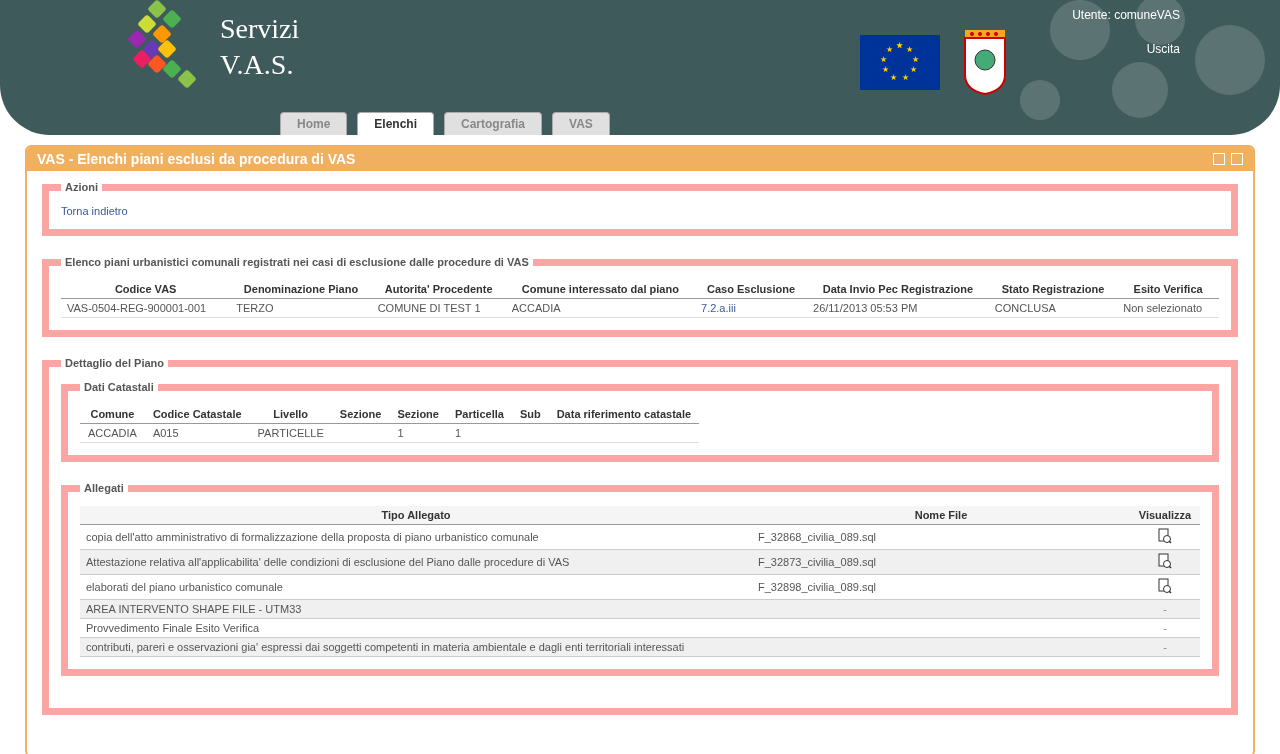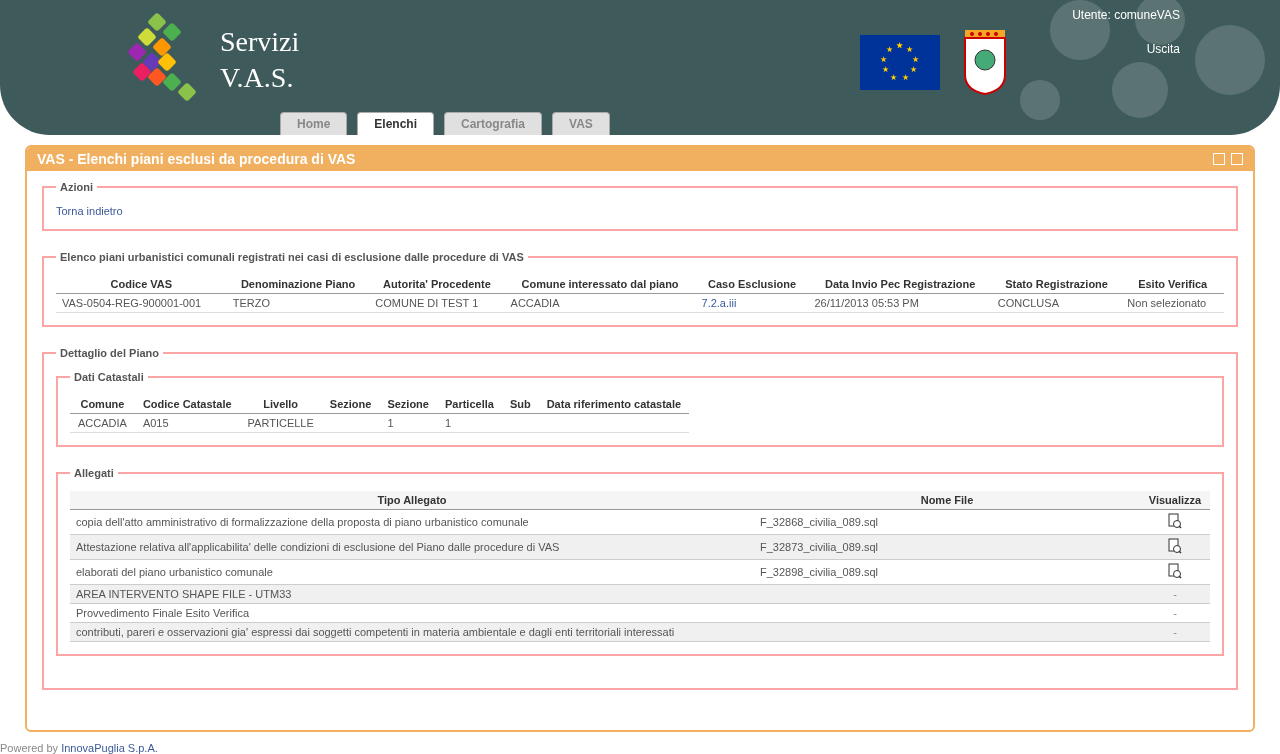--- a/index.html
+++ b/index.html
@@ -17,21 +17,21 @@
   position: absolute;
   right: 0;
   top: 0;
   width: 300px;
   height: 135px;
   opacity: 0.15;
 }
 .logo-area {
   position: absolute;
   left: 110px;
-  top: 15px;
+  top: 2px;
   display: flex;
   align-items: center;
 }
 .logo-shape {
   position: relative;
   width: 100px;
   height: 90px;
 }
 .hex { position: absolute; width: 14px; height: 14px; border-radius: 3px; transform: rotate(45deg); }
 .title-text {
@@ -116,21 +116,21 @@
   display: flex;
   justify-content: space-between;
   align-items: center;
 }
 .title-icons { display: flex; gap: 6px; }
 .title-icons span { width: 12px; height: 12px; border: 1px solid #fff; display: inline-block; cursor: pointer; }
 
 .content-body { padding: 10px 15px 20px; }
 
 fieldset {
-  border: 2px solid #fca5a5;
+  border: 7px solid #fca5a5;
   padding: 12px;
   margin-bottom: 20px;
 }
 legend {
   font-weight: bold;
   color: #555;
   font-size: 11px;
   padding: 0 4px;
 }
 .back-link { color: #3b5998; text-decoration: none; cursor: pointer; }

